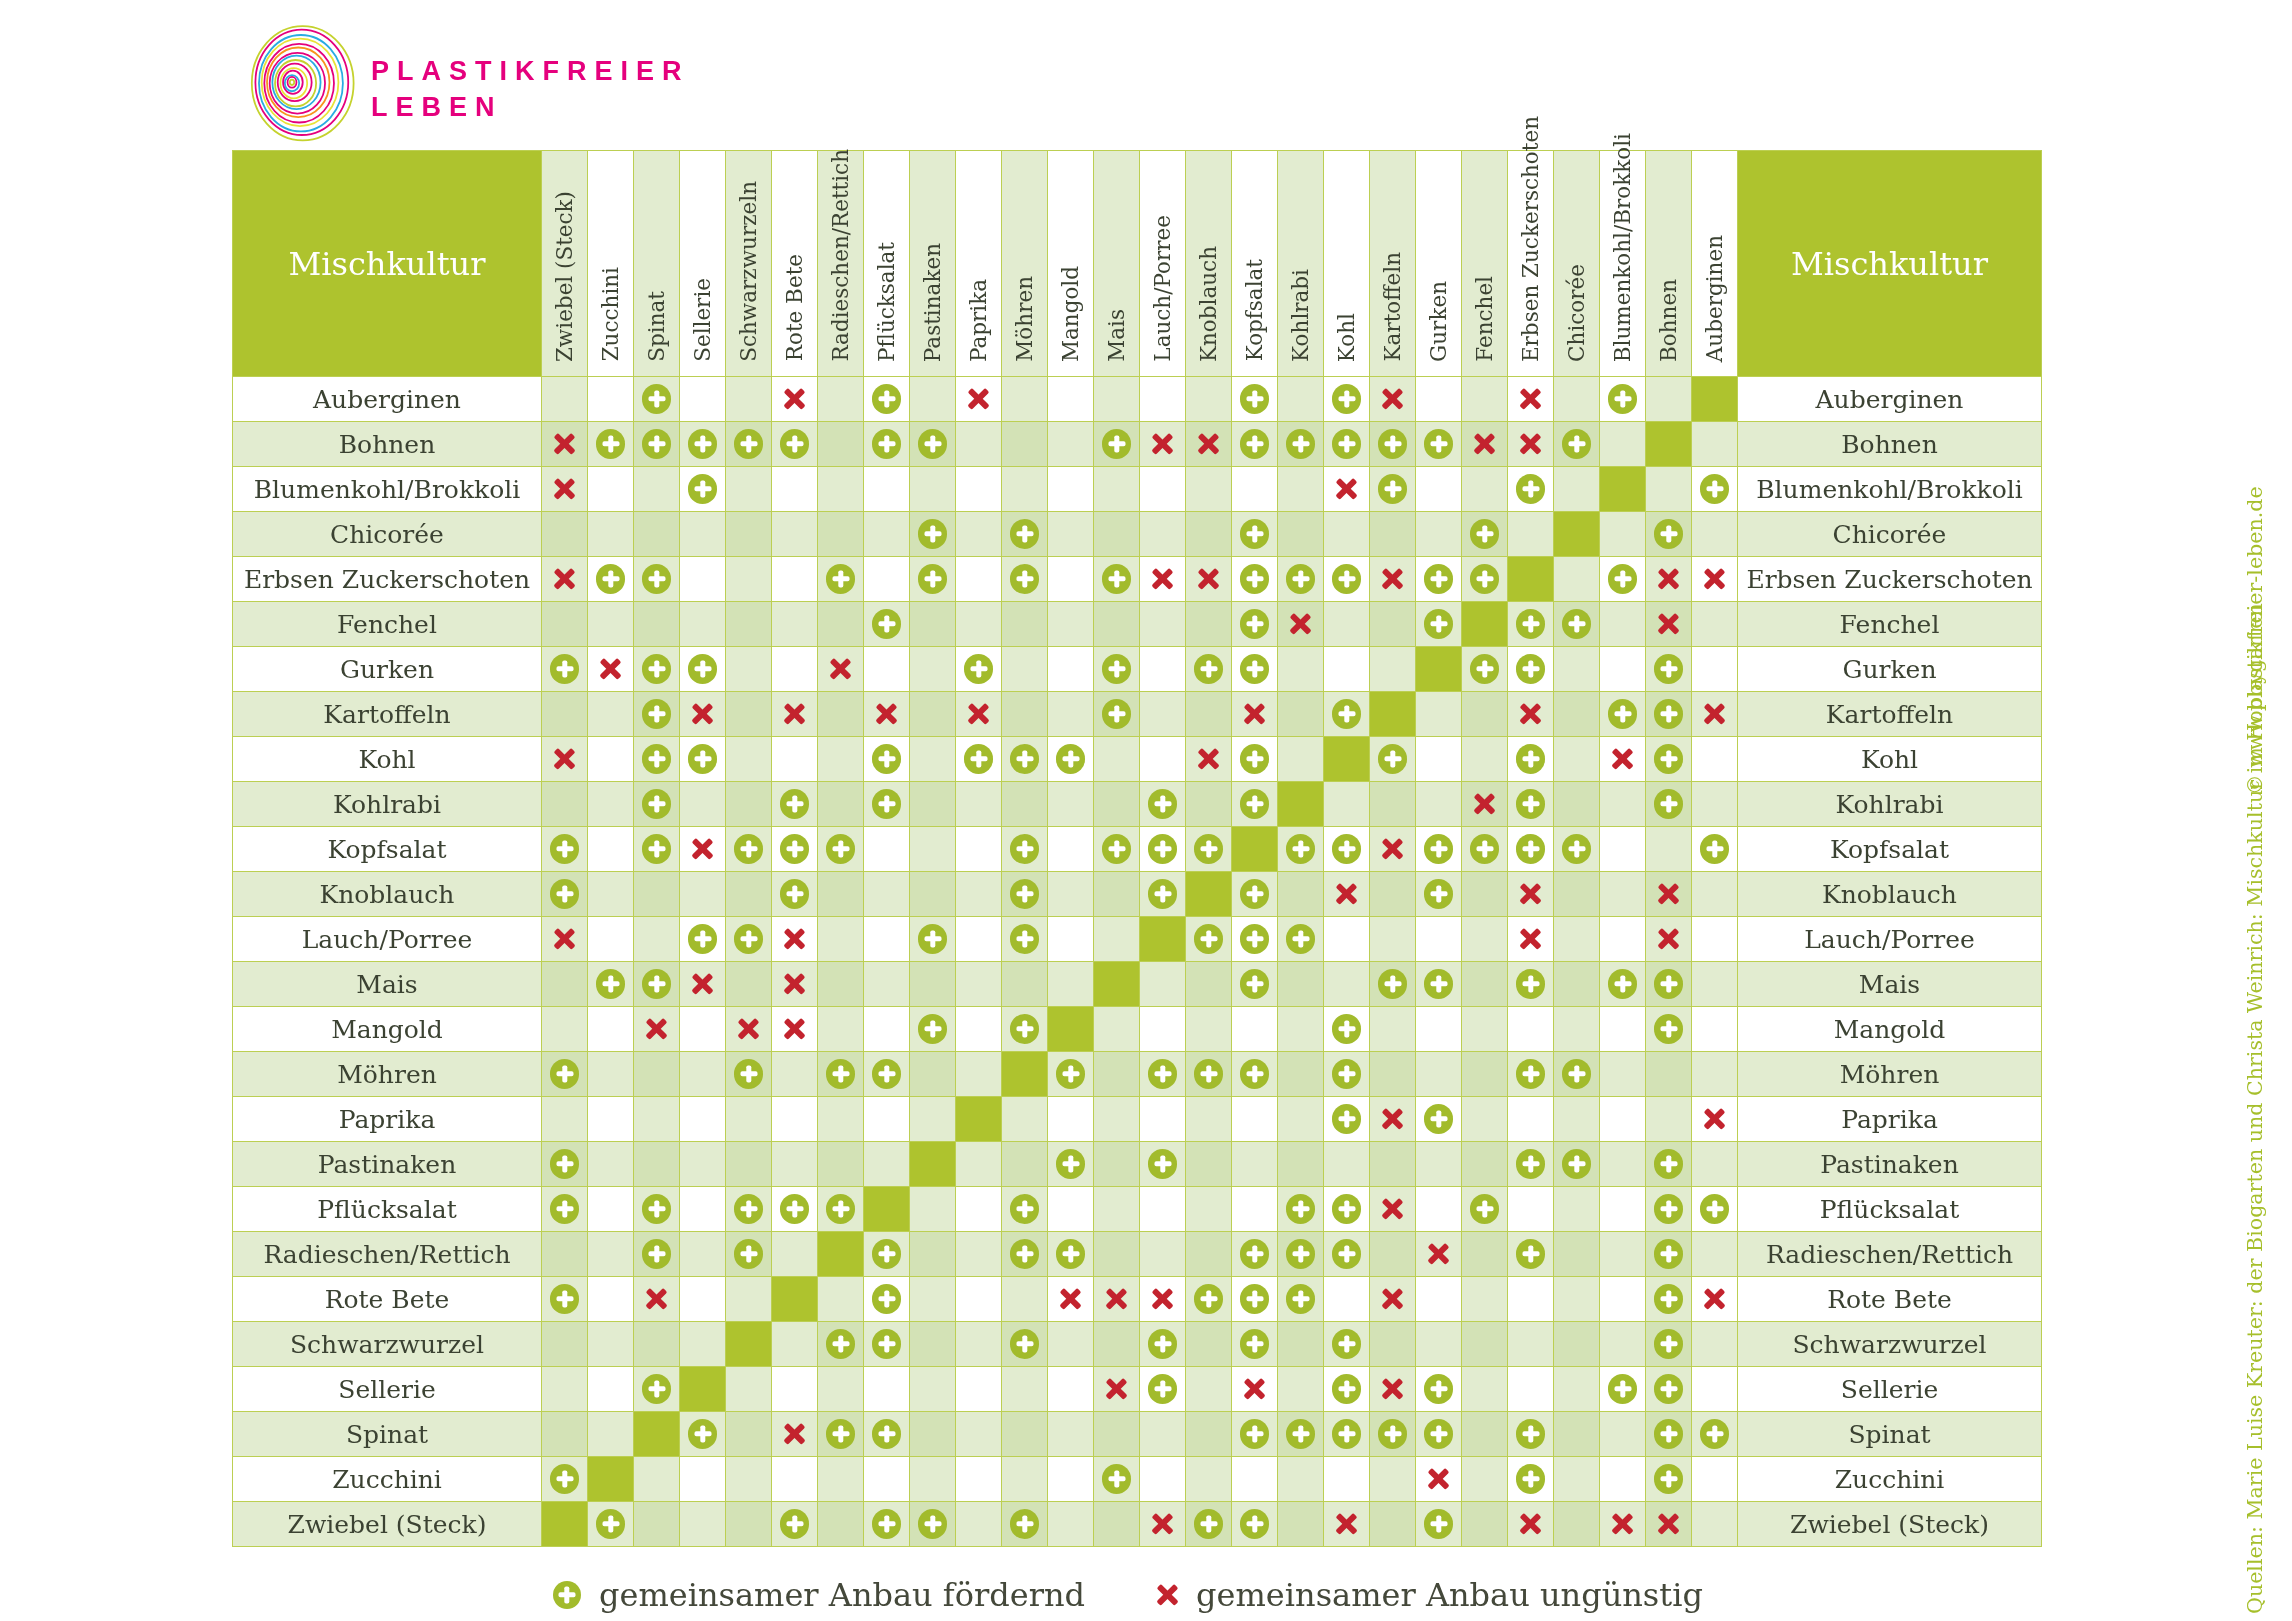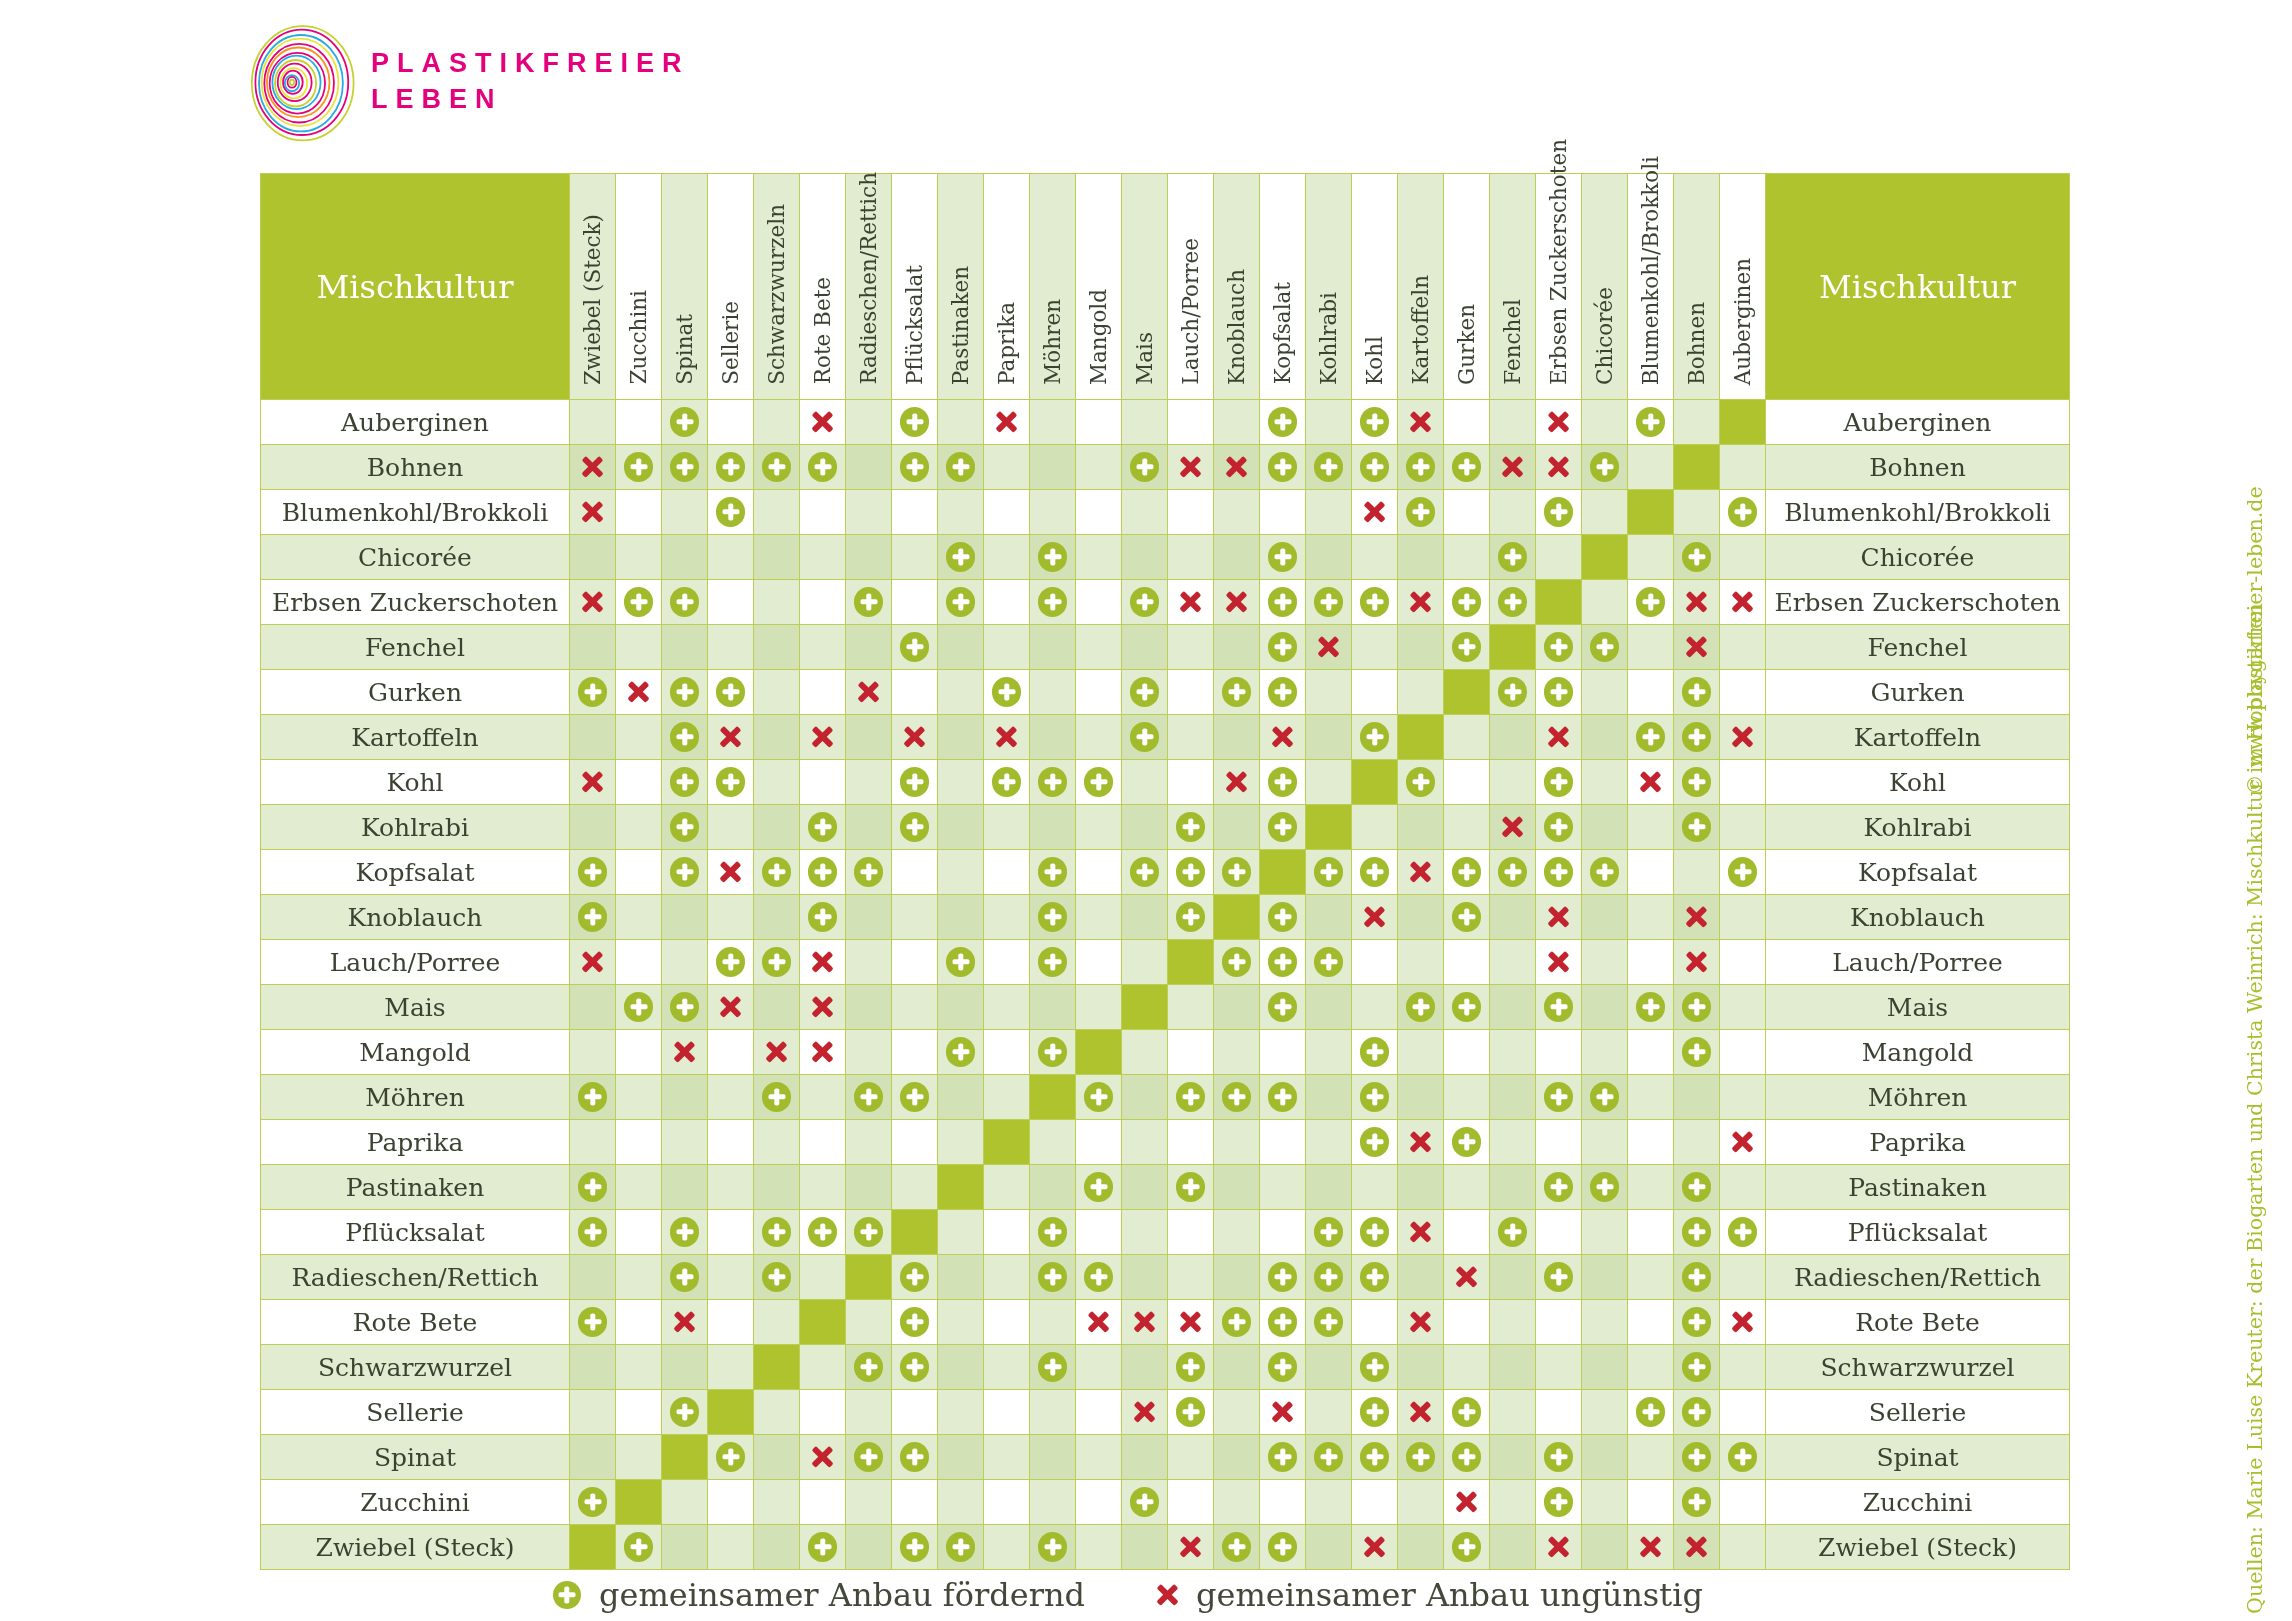--- a/index.html
+++ b/index.html
@@ -1,28 +1,28 @@
 <!DOCTYPE html>
 <html style="font-size:14.3px"><head>
 <meta charset="utf-8">
 <style>
   html,body{margin:0;padding:0;background:#fff;}
   .page{position:relative;width:2293px;height:1621px;background:#fff;overflow:hidden;
         font-family:"DejaVu Serif",serif;}
   
   .logo{position:absolute;left:242px;top:18px;width:537px;height:134px;}
   .logo svg{position:absolute;left:0;top:0;}
-  .logo-text{position:absolute;left:129px;top:28px;color:#e5007d;
+  .logo-text{position:absolute;left:129px;top:36px;color:#e5007d;
              font-family:"Liberation Sans",sans-serif;font-weight:bold;
              font-size:27px;letter-spacing:8px;line-height:1.33;}
   
-  .matrix{position:absolute;left:260px;top:150px;
+  .matrix{position:absolute;left:232px;top:150px;
           display:grid;
           grid-template-columns:310px repeat(26,46px) 304px;
-          grid-template-rows:227px repeat(26,45px);margin-top:23px;}
+          grid-template-rows:227px repeat(26,45px);}
   .cell{border-right:1.8px solid #bccf52;border-bottom:1.8px solid #bccf52;
         display:flex;align-items:center;justify-content:center;box-sizing:border-box;}
   .c-first{border-left:1.8px solid #bccf52;}
   .r-first{border-top:1.8px solid #bccf52;}
   .bg-white{background:#ffffff;}
   .bg-tint{background:#e2ecd0;}
   .bg-tint2{background:#d3e2b6;}
   .bg-solid{background:#aec32e;}
   .corner{background:#aec32e;color:#ffffff;font-size:32px;}
   .colhead{align-items:flex-end;padding-bottom:14.3px;}

